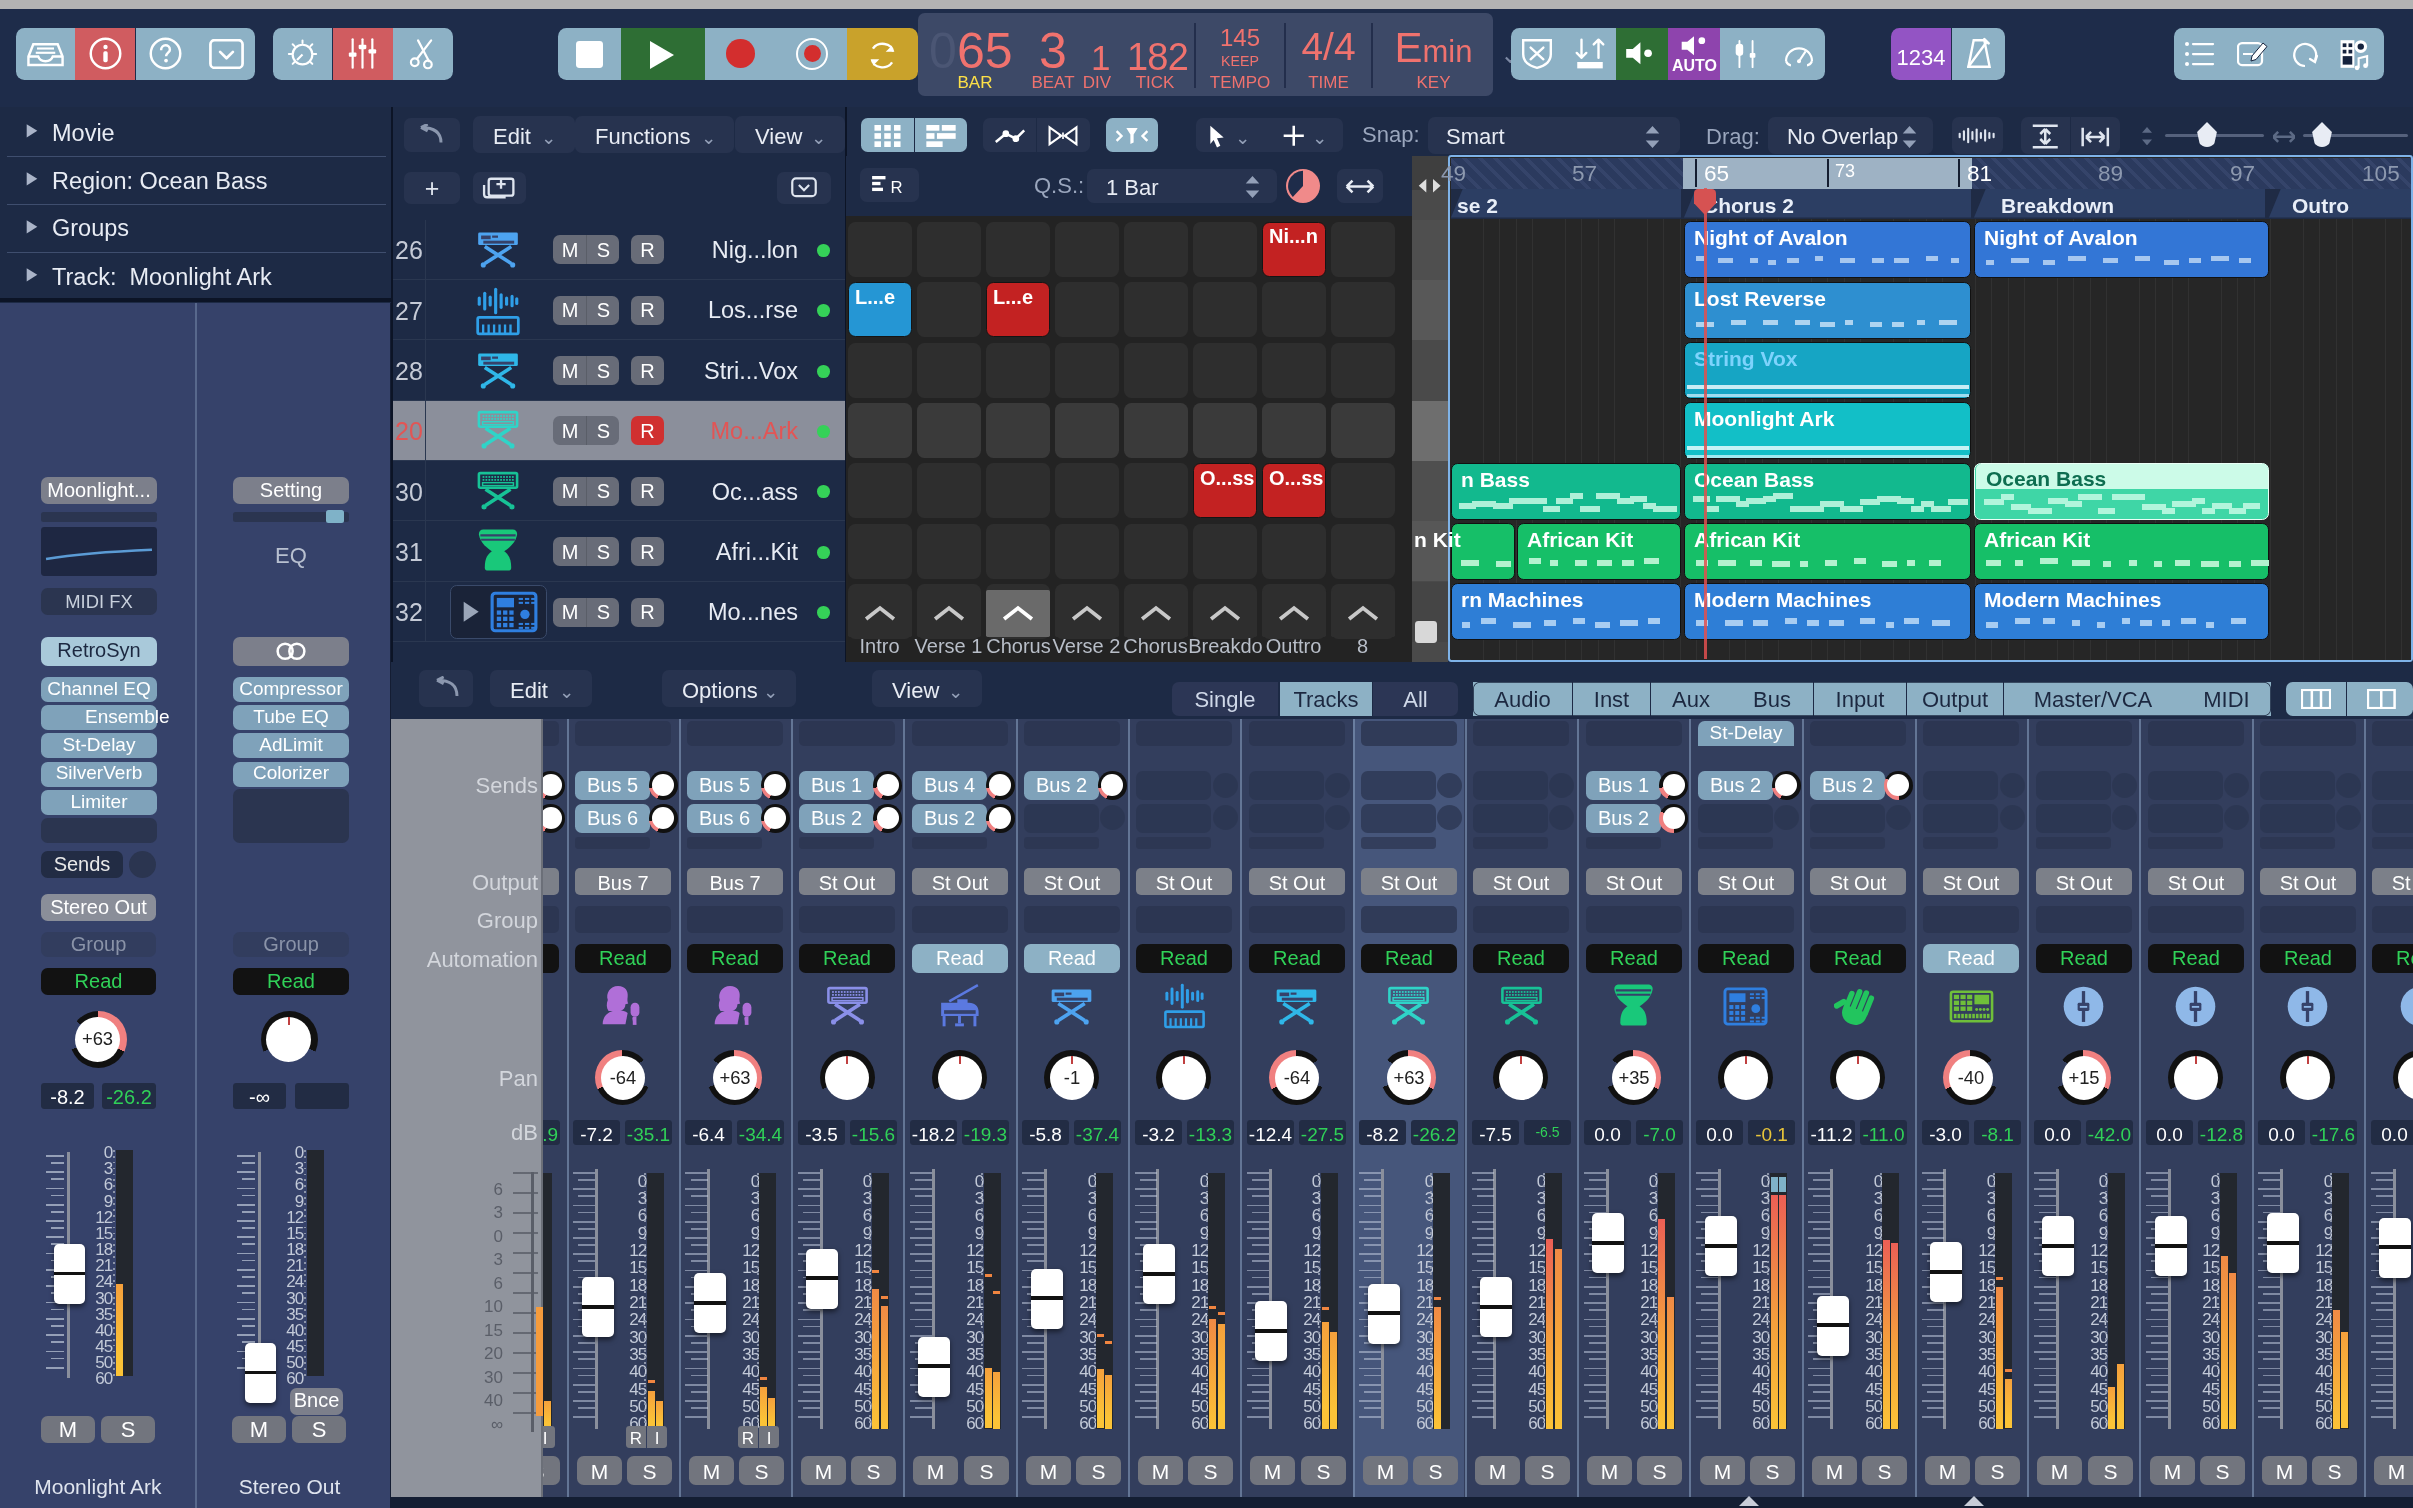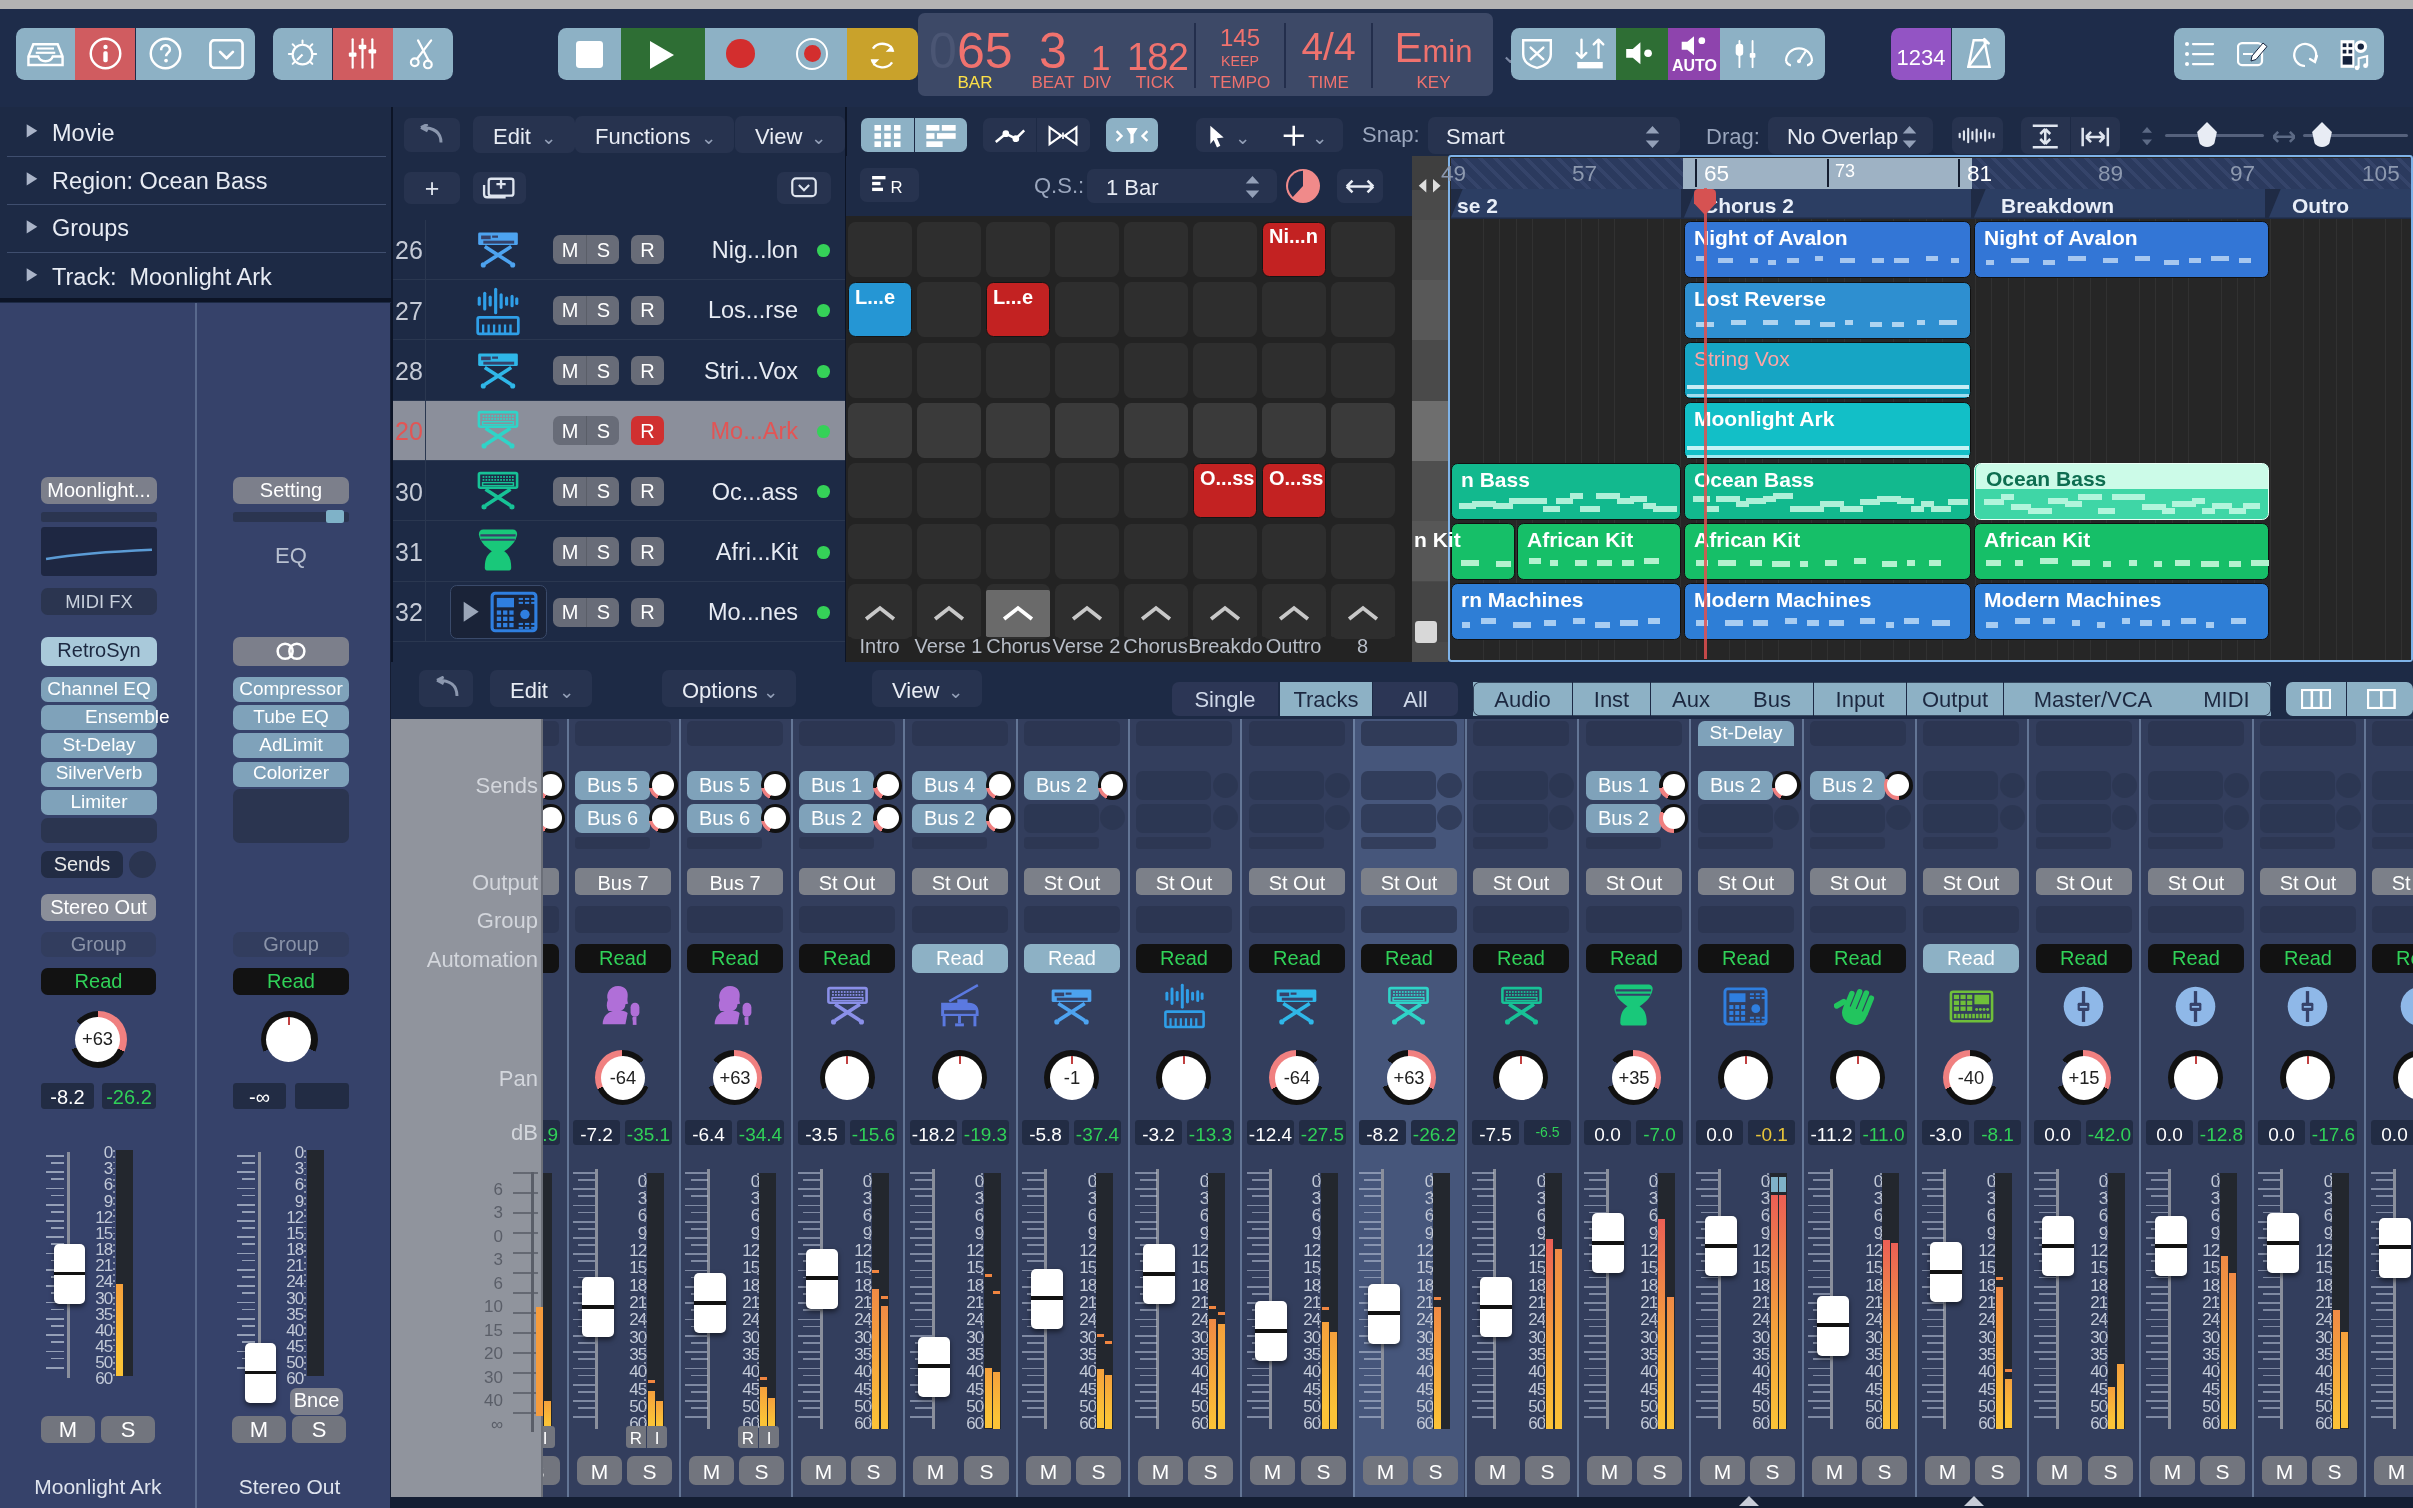--- a/index.html
+++ b/index.html
@@ -828,21 +828,21 @@
 <div class="ab" style="left:1731px;top:320px;width:15px;height:5px;background:#aed4f0"></div>
 <div class="ab" style="left:1763px;top:320px;width:15px;height:5px;background:#aed4f0"></div>
 <div class="ab" style="left:1795px;top:320px;width:15px;height:5px;background:#aed4f0"></div>
 <div class="ab" style="left:1820px;top:322px;width:15px;height:5px;background:#aed4f0"></div>
 <div class="ab" style="left:1845px;top:320px;width:8.4px;height:5px;background:#aed4f0"></div>
 <div class="ab" style="left:1870px;top:322px;width:11.7px;height:5px;background:#aed4f0"></div>
 <div class="ab" style="left:1892px;top:322px;width:11.7px;height:5px;background:#aed4f0"></div>
 <div class="ab" style="left:1917px;top:320px;width:8.4px;height:5px;background:#aed4f0"></div>
 <div class="ab" style="left:1939px;top:320px;width:18.4px;height:5px;background:#aed4f0"></div>
 <div class="ab" style="left:1684px;top:342px;width:287px;height:57px;background:#16a5c4;border-radius:6.7px;border:1.7px solid #111;overflow:hidden"></div>
-<div class="txt" style="left:1694px;top:347px;font-size:21px;color:#fca5a5;font-weight:400;">String Vox</div>
+<div class="txt" style="left:1694px;top:347px;font-size:21px;color:#7dd3fc;font-weight:700;">String Vox</div>
 <div class="ab" style="left:1687px;top:385px;width:282px;height:4.2px;background:#c8ecf5"></div>
 <div class="ab" style="left:1687px;top:394px;width:282px;height:3.4px;background:#9fdcef"></div>
 <div class="ab" style="left:1684px;top:402px;width:287px;height:57px;background:#12bfc7;border-radius:6.7px;border:1.7px solid #111;overflow:hidden"></div>
 <div class="txt" style="left:1694px;top:407px;font-size:21px;color:#fff;font-weight:600;">Moonlight Ark</div>
 <div class="ab" style="left:1687px;top:446px;width:282px;height:4.2px;background:#c5f3f5"></div>
 <div class="ab" style="left:1687px;top:455px;width:282px;height:3.4px;background:#9feaf0"></div>
 <div class="ab" style="left:1451px;top:463px;width:230px;height:57px;background:#12b98e;border-radius:6.7px;border:1.7px solid #111;overflow:hidden"></div>
 <div class="txt" style="left:1461px;top:468px;font-size:21px;color:#fff;font-weight:600;">n Bass</div>
 <div class="ab" style="left:1459px;top:503px;width:17px;height:5.9px;background:#aef0d8"></div>
 <div class="ab" style="left:1472px;top:501px;width:23.5px;height:5.9px;background:#aef0d8"></div>

